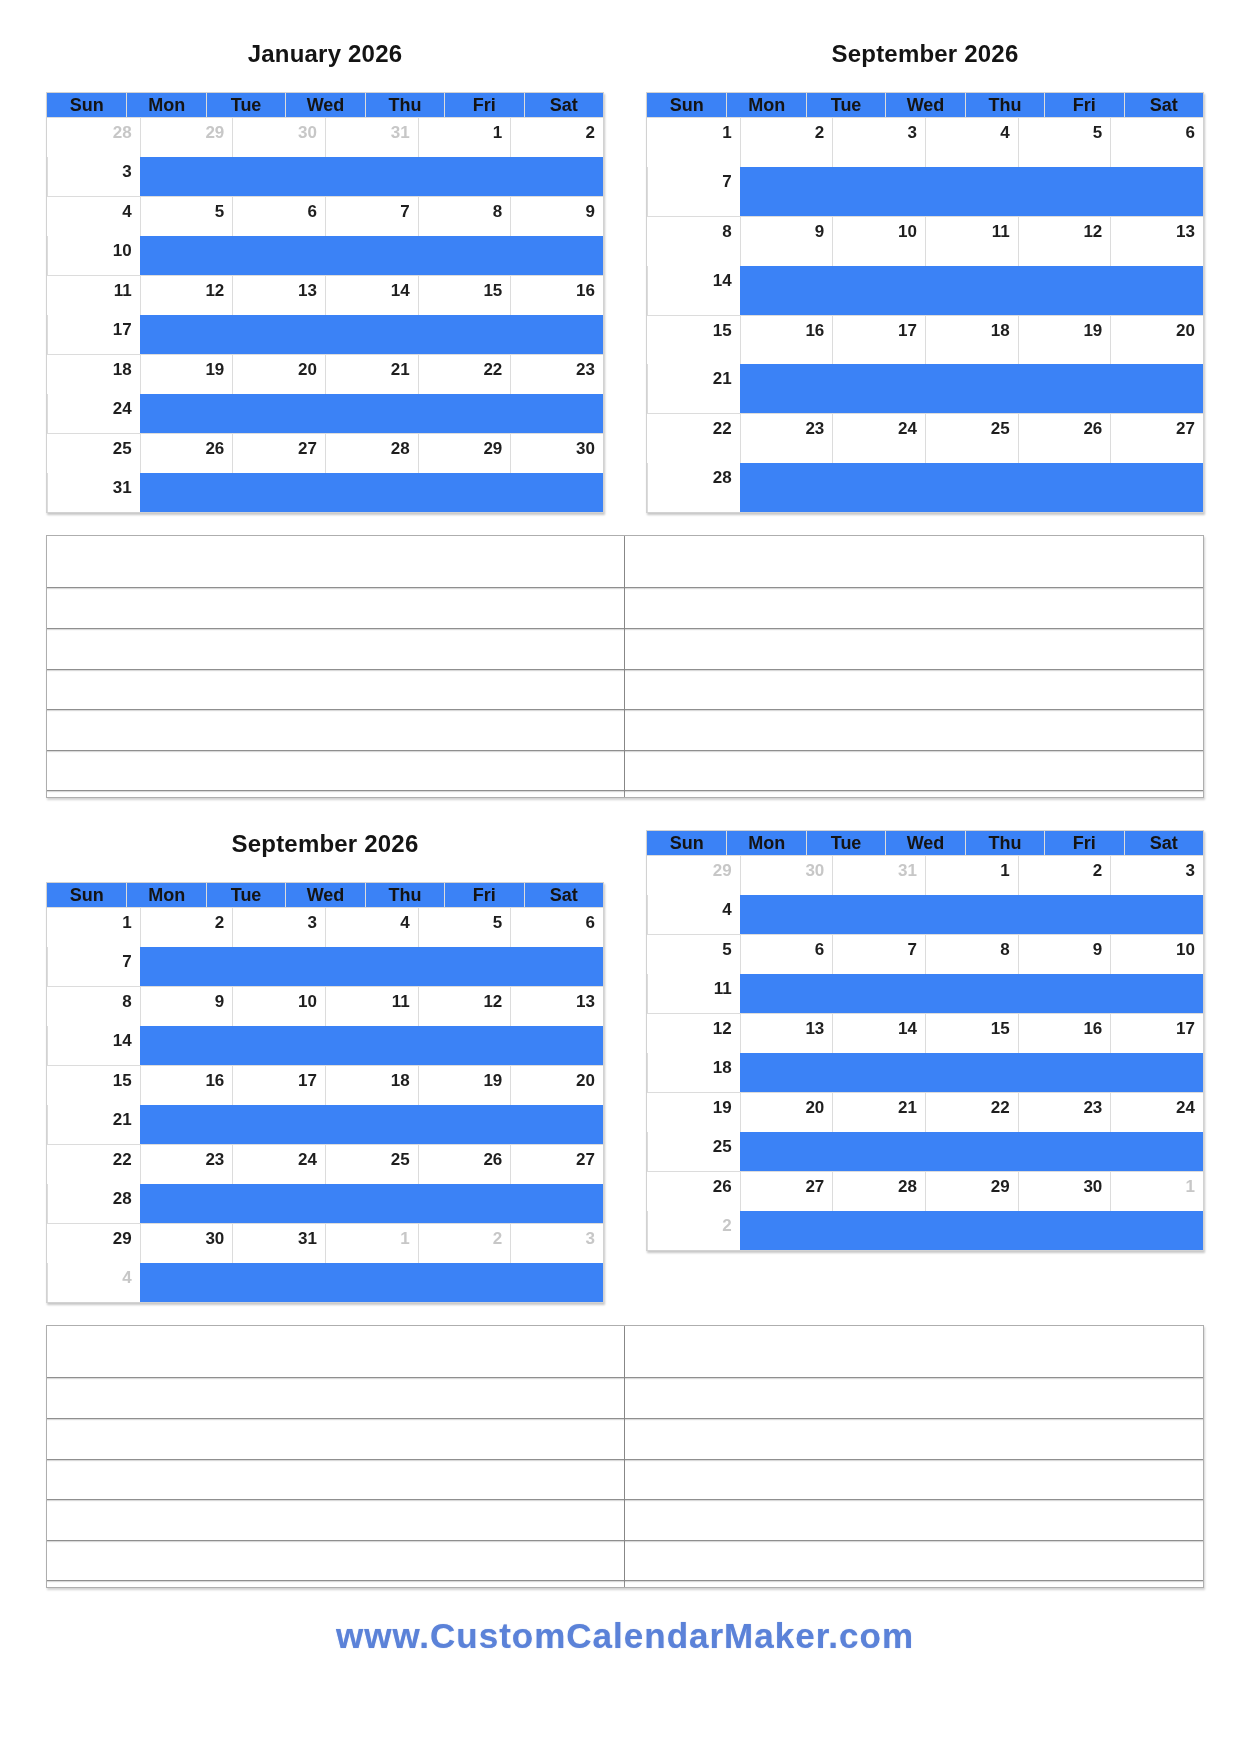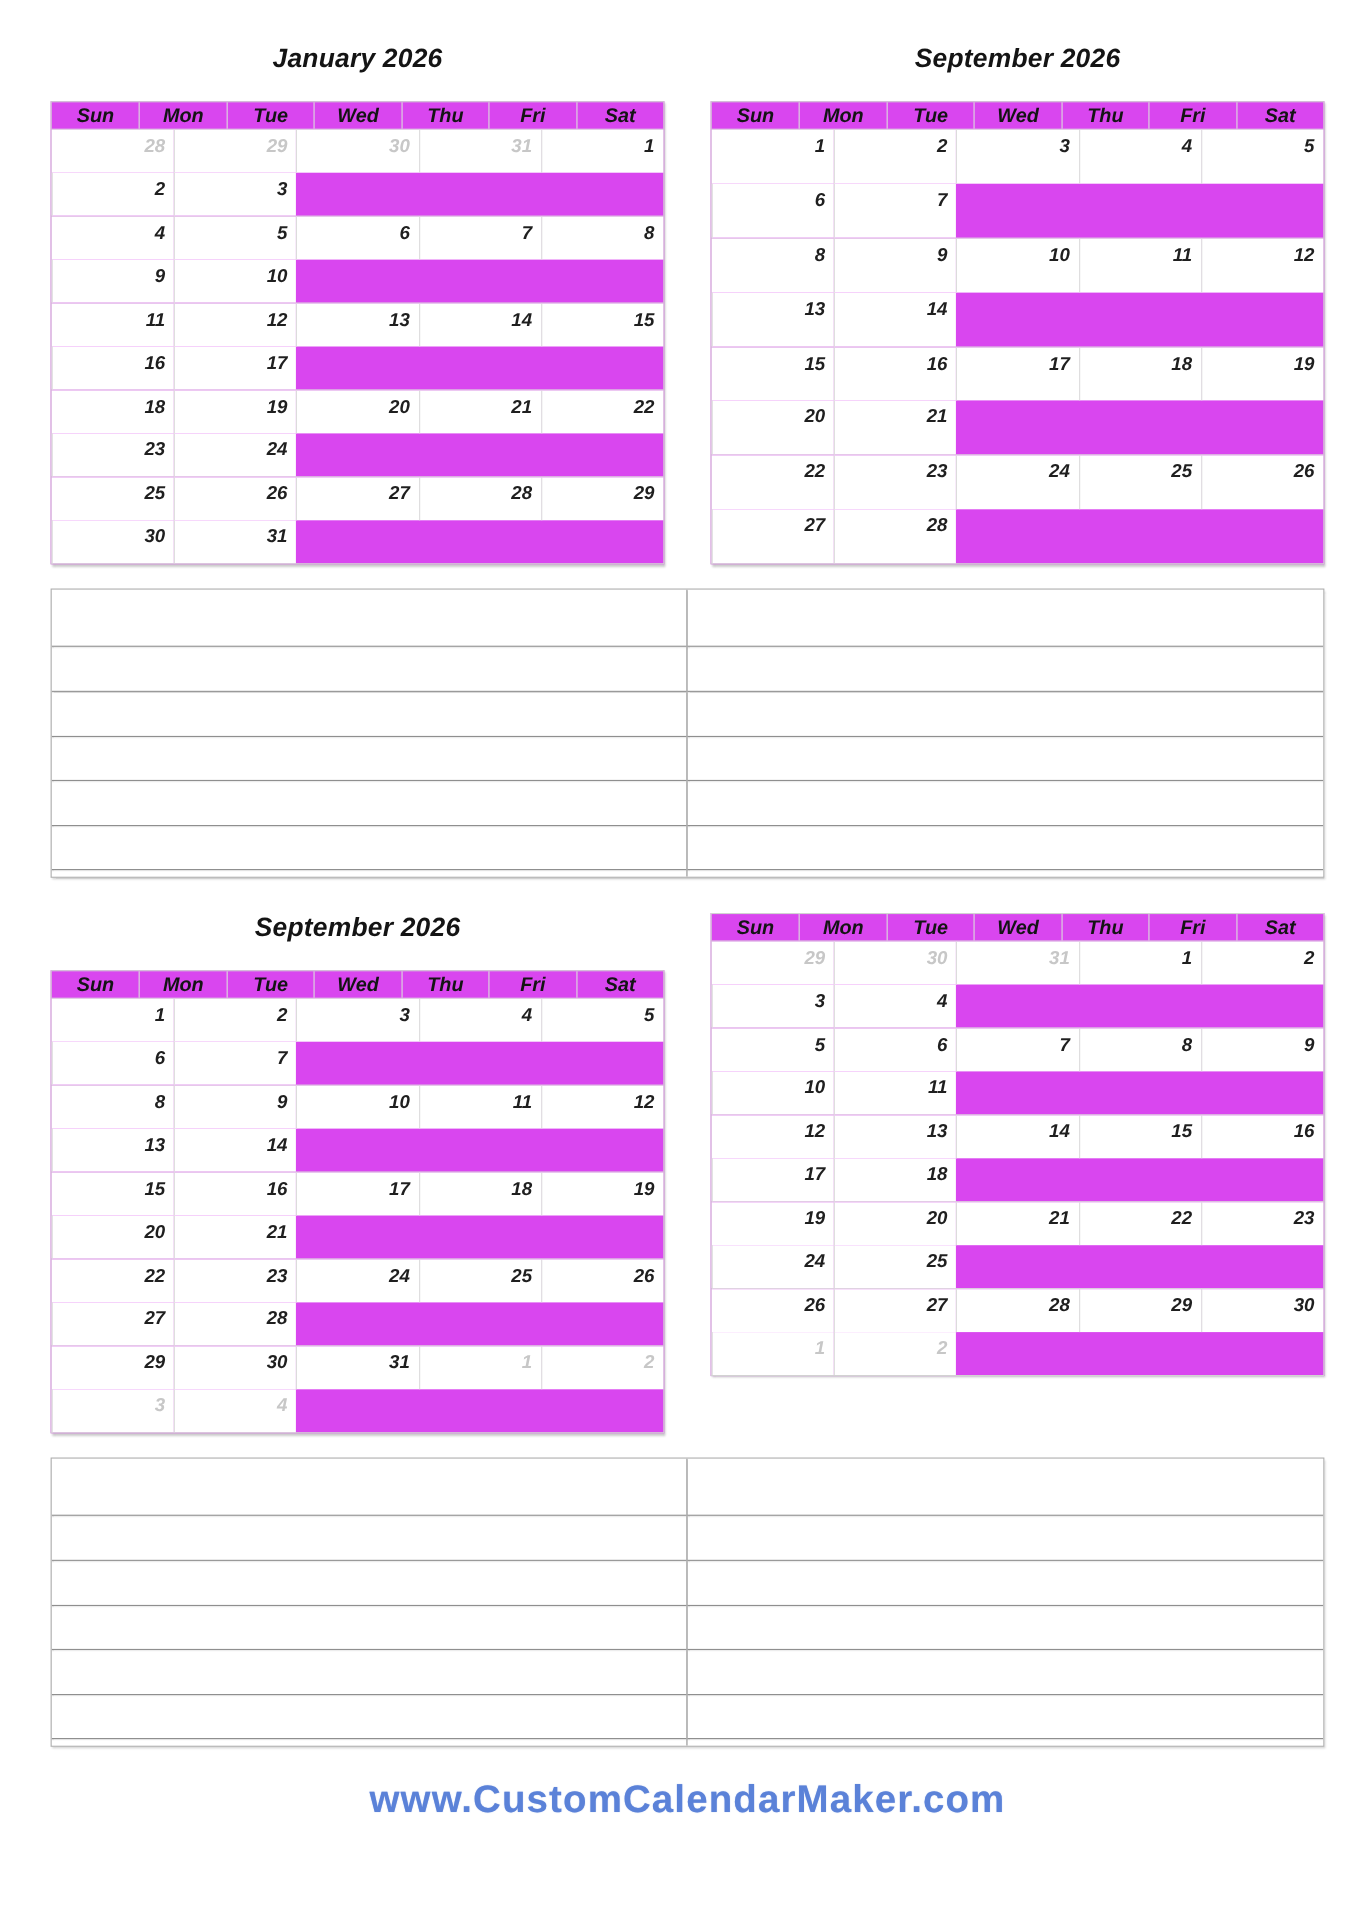--- a/index.html
+++ b/index.html
@@ -18,41 +18,40 @@
   }
   .content {
     padding: 0 36px 0 46px; 
   }
 
   
   .cal-row {
     display: flex;
     gap: 42px;
     margin-top: 40px;
-    font-style: italic;
   }
   .cal-row.bottom { margin-top: 32px; }
   .cal-block {
     flex: 1 1 0;
     min-width: 0;
   }
   .cal-title {
     margin: 0 0 24px 0;
     height: 28px;
     line-height: 28px;
     text-align: center;
     font-size: 24px;
     font-weight: 700;
     color: #141414;
     letter-spacing: 0.2px;
   }
   .cal-table {
     border: 1px solid #d2d2d2;
     box-shadow: 1px 2px 2px rgba(0,0,0,0.22);
-    background: #d946ef;
+    background: #3b82f6;
   }
   .cal-head {
     display: grid;
     grid-template-columns: repeat(7, 1fr);
     height: 24px;
   }
   .cal-head-cell {
     display: flex;
     align-items: center;
     justify-content: center;
@@ -62,21 +61,21 @@
   }
   .cal-head-cell + .cal-head-cell { border-left: 1px solid #dcdcdc; }
   .cal-body {
     height: 395px;
     display: grid;
   }
   .cal-body.rows-4 { grid-template-rows: repeat(4, 1fr); }
   .cal-body.rows-5 { grid-template-rows: repeat(5, 1fr); }
   .cal-week-row {
     display: grid;
-    grid-template-columns: repeat(5, 1fr);
+    grid-template-columns: repeat(6, 1fr);
     border-top: 1px solid #dcdcdc;
   }
   .cal-cell {
     position: relative;
     background: #ffffff;
   }
   .cal-cell + .cal-cell { border-left: 1px solid #dcdcdc; }
   .day-num {
     position: absolute;
     top: 5px;

